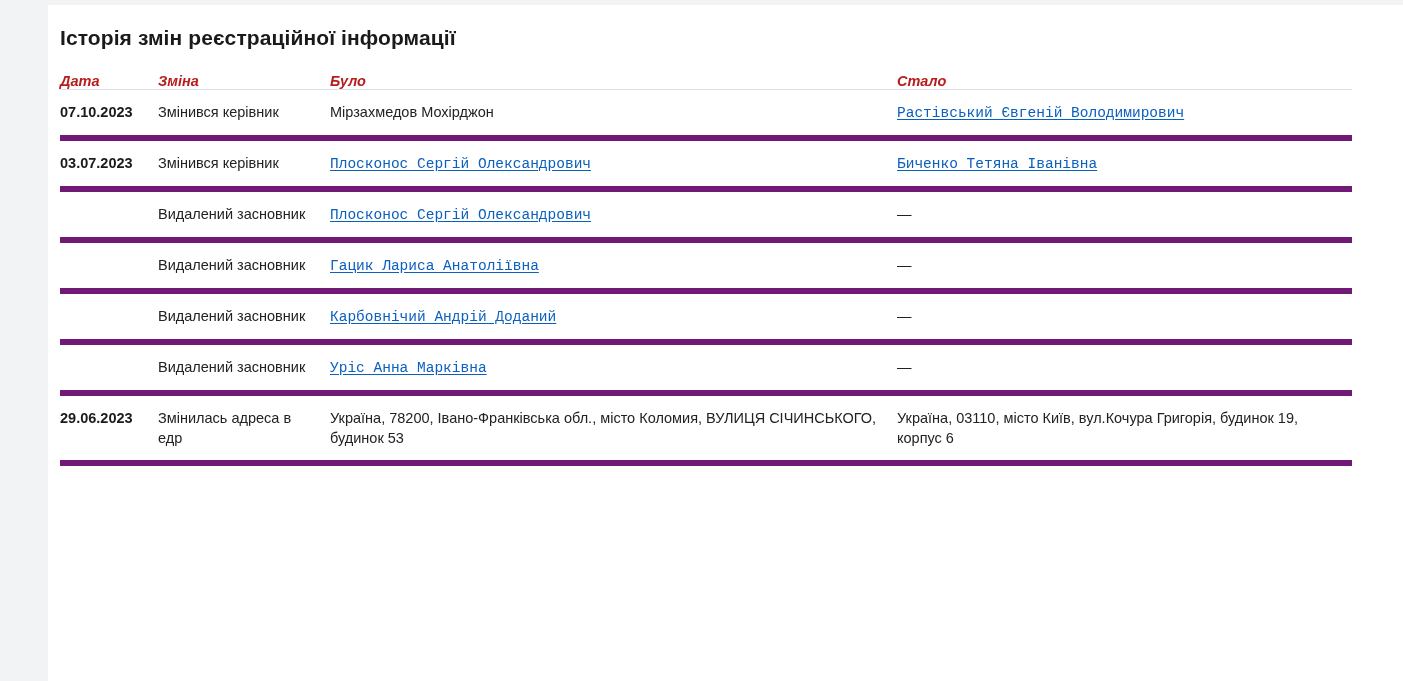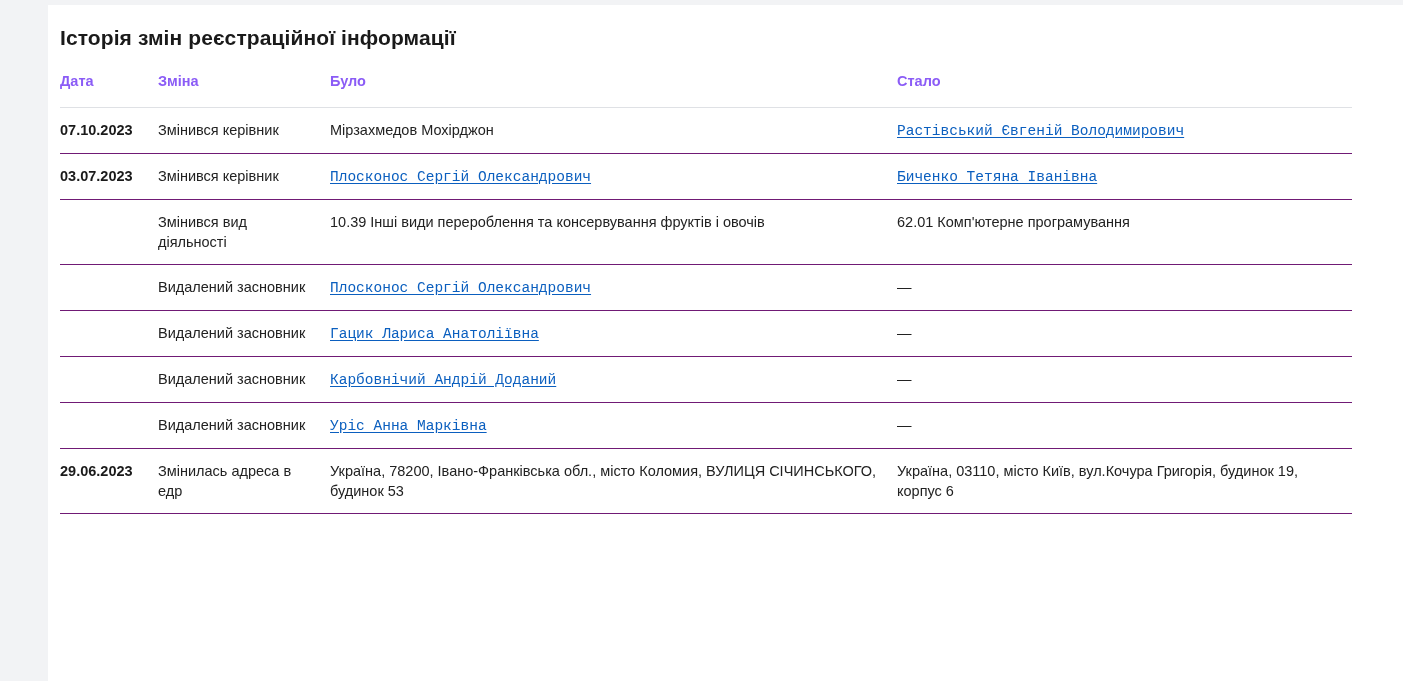--- a/index.html
+++ b/index.html
@@ -66,28 +66,29 @@
   }
   table.history col.c-date   { width: 98px; }
   table.history col.c-change { width: 172px; }
   table.history col.c-before { width: 567px; }
   table.history col.c-after  { width: 455px; }
 
   table.history thead th {
     text-align: left;
     font-weight: 700;
     font-size: 14.5px;
-    color: #8b5cf6;
-    padding: 6px 8px 18px 0;
+    color: #b91c1c;
+    padding: 6px 8px 0 0;
     border-bottom: 1px solid #dfe1e5;
     vertical-align: bottom;
+    font-style: italic;
   }
   table.history tbody td {
     padding: 12px 14px 12px 0;
-    border-bottom: 1px solid #701a75;
+    border-bottom: 6px solid #701a75;
     vertical-align: top;
     line-height: 20px;
   }
   td.date {
     font-weight: 700;
     color: #1a1a1a;
     white-space: nowrap;
   }
   td.change { color: #222222; }
   td.before, td.after { color: #222222; }
@@ -137,26 +138,20 @@
             <td class="after"><a class="rec-link" href="#">Растівський Євгеній Володимирович</a></td>
           </tr>
           <tr>
             <td class="date">03.07.2023</td>
             <td class="change">Змінився керівник</td>
             <td class="before"><a class="rec-link" href="#">Плосконос Сергій Олександрович</a></td>
             <td class="after"><a class="rec-link" href="#">Биченко Тетяна Іванівна</a></td>
           </tr>
           <tr>
             <td class="date"></td>
-            <td class="change">Змінився вид діяльності</td>
-            <td class="before"><span>10.39 Інші види перероблення та консервування фруктів і овочів</span></td>
-            <td class="after"><span>62.01 Комп'ютерне програмування</span></td>
-          </tr>
-          <tr>
-            <td class="date"></td>
             <td class="change">Видалений засновник</td>
             <td class="before"><a class="rec-link" href="#">Плосконос Сергій Олександрович</a></td>
             <td class="after"><span>—</span></td>
           </tr>
           <tr>
             <td class="date"></td>
             <td class="change">Видалений засновник</td>
             <td class="before"><a class="rec-link" href="#">Гацик Лариса Анатоліївна</a></td>
             <td class="after"><span>—</span></td>
           </tr>

